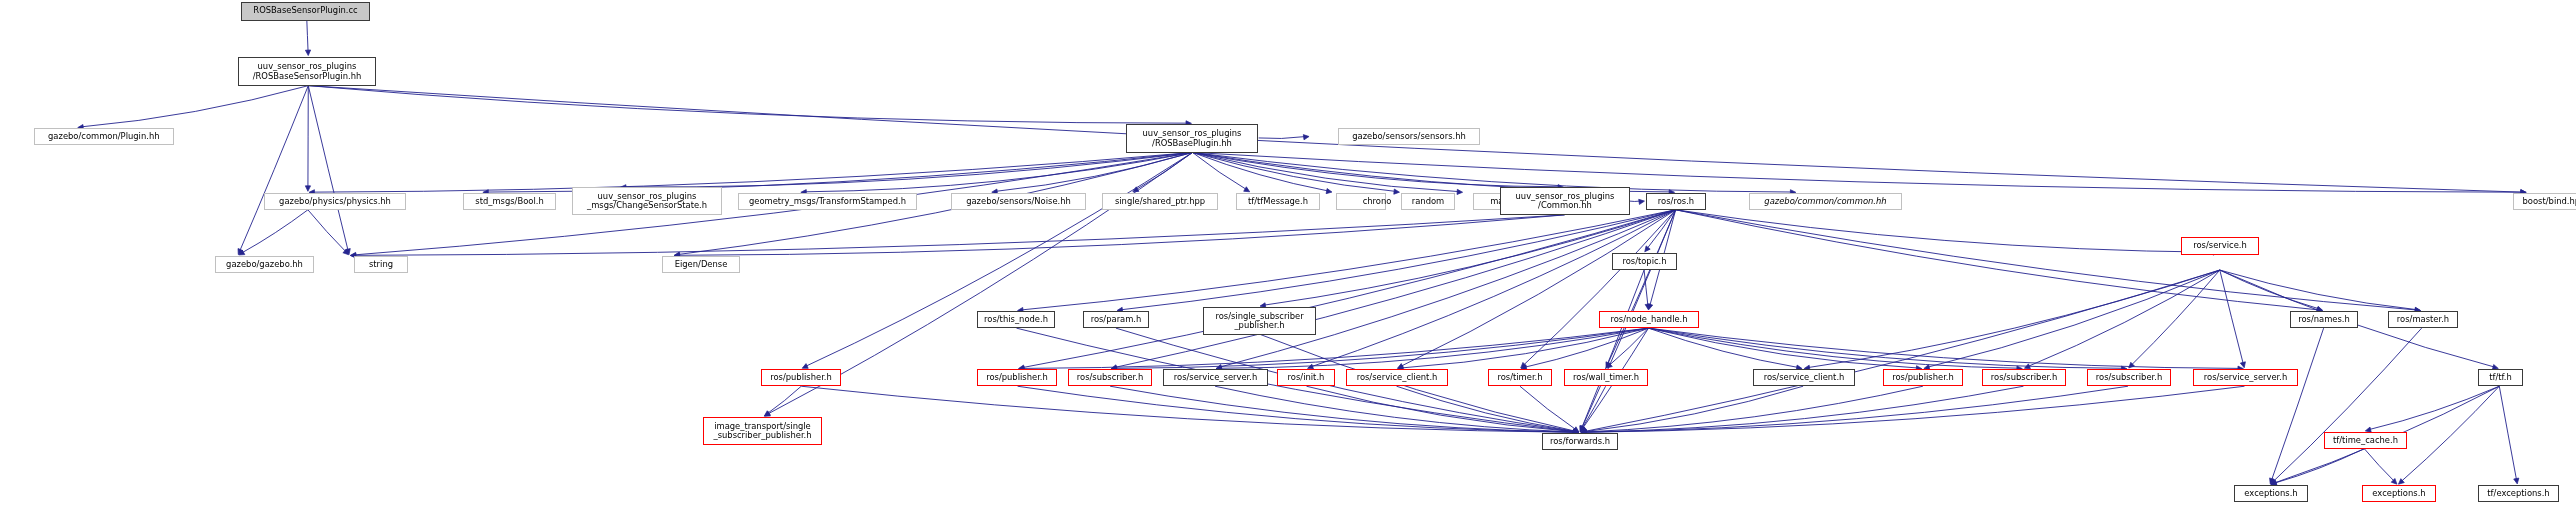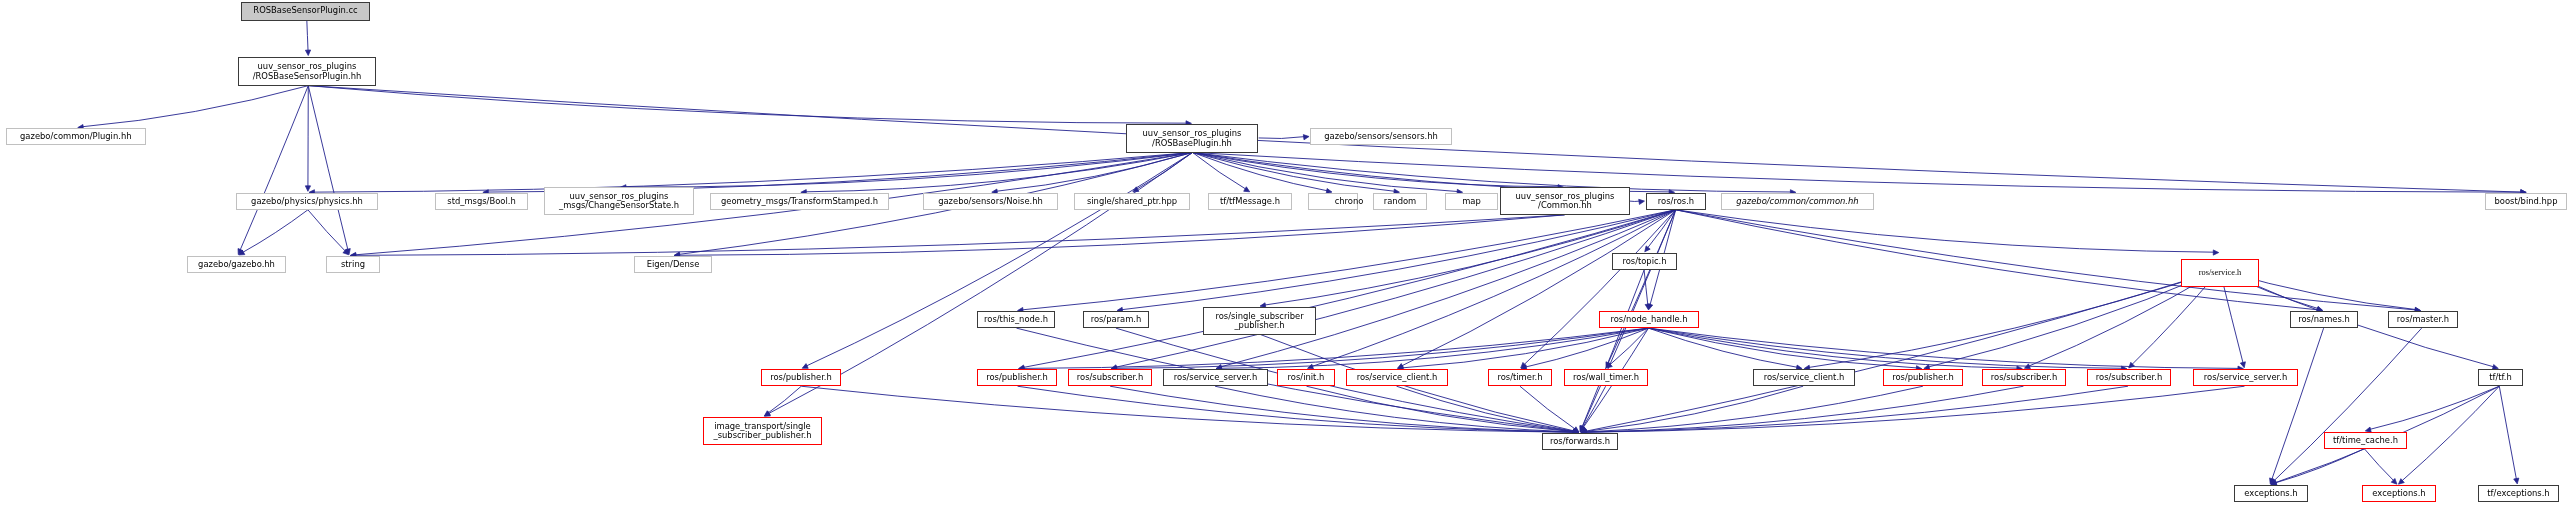--- a/index.html
+++ b/index.html
@@ -1,21 +1,21 @@
 <!DOCTYPE html>
 <html style="font-size:11.6px"><head>
 <meta charset="utf-8">
 <style>
   html,body{margin:0;padding:0;background:#ffffff;}
   #canvas{position:relative;width:2576px;height:514px;background:#ffffff;
           font-family:"DejaVu Sans", sans-serif;overflow:hidden;}
   .node{position:absolute;box-sizing:border-box;display:flex;align-items:center;
         justify-content:center;text-align:center;line-height:1.12;
         background:#ffffff;color:#000000;font-size:8.4px;white-space:pre;}
-  .node.grey{border:0.7px solid #c0c0c0;}
+  .node.grey{border:0.7px solid #c0c0c0;margin-left:28px;}
   .node.dark{border:1.2px solid #3a3a3a;}
   .node.red{border:1.2px solid #ff0000;}
   .node.root{border:1.2px solid #3a3a3a;background:#c8c8c8;}
   svg.edges{position:absolute;left:0;top:0;width:2576px;height:514px;
             pointer-events:none;}
   svg.edges path{fill:none;stroke:#26258f;stroke-width:1.25px;}
   svg.edges polygon{fill:#26258f;stroke:#26258f;}
 </style>
 </head>
 <body>
@@ -234,21 +234,21 @@
       <div class="node grey" style="left: 1445px; top: 193px; width: 53px; height: 17.4px;">map</div>
       <div class="node dark" style="left: 1500px; top: 187px; width: 130px; height: 28px;">uuv_sensor_ros_plugins
 /Common.hh</div>
       <div class="node dark" style="left: 1646px; top: 193px; width: 60px; height: 17.4px;">ros/ros.h</div>
       <div class="node grey" style="left: 1721px; top: 193px; width: 153px; height: 17.4px; font-style: italic;">gazebo/common/common.hh</div>
       <div class="node grey" style="left: 2485px; top: 193px; width: 82px; height: 17.4px;">boost/bind.hpp</div>
       <div class="node grey" style="left: 187px; top: 256px; width: 99px; height: 17.4px;">gazebo/gazebo.hh</div>
       <div class="node grey" style="left: 326px; top: 256px; width: 54px; height: 17.4px;">string</div>
       <div class="node grey" style="left: 634px; top: 256px; width: 78px; height: 17.4px;">Eigen/Dense</div>
       <div class="node dark" style="left: 1612px; top: 253px; width: 65px; height: 17.4px;">ros/topic.h</div>
-      <div class="node red" style="left: 2181px; top: 259px; width: 78px; height: 28px; font-family: Liberation Serif, serif;">ros/service.h</div>
+      <div class="node red" style="left: 2181px; top: 237px; width: 78px; height: 18px;">ros/service.h</div>
       <div class="node dark" style="left: 977px; top: 311px; width: 78px; height: 17.4px;">ros/this_node.h</div>
       <div class="node dark" style="left: 1083px; top: 311px; width: 66px; height: 17.4px;">ros/param.h</div>
       <div class="node dark" style="left: 1203px; top: 307px; width: 113px; height: 28px;">ros/single_subscriber
 _publisher.h</div>
       <div class="node red" style="left: 1599px; top: 311px; width: 100px; height: 17.4px;">ros/node_handle.h</div>
       <div class="node dark" style="left: 2290px; top: 311px; width: 68px; height: 17.4px;">ros/names.h</div>
       <div class="node dark" style="left: 2388px; top: 311px; width: 70px; height: 17.4px;">ros/master.h</div>
       <div class="node red" style="left: 761px; top: 369px; width: 80px; height: 17.4px;">ros/publisher.h</div>
       <div class="node red" style="left: 977px; top: 369px; width: 80px; height: 17.4px;">ros/publisher.h</div>
       <div class="node red" style="left: 1068px; top: 369px; width: 84px; height: 17.4px;">ros/subscriber.h</div>

